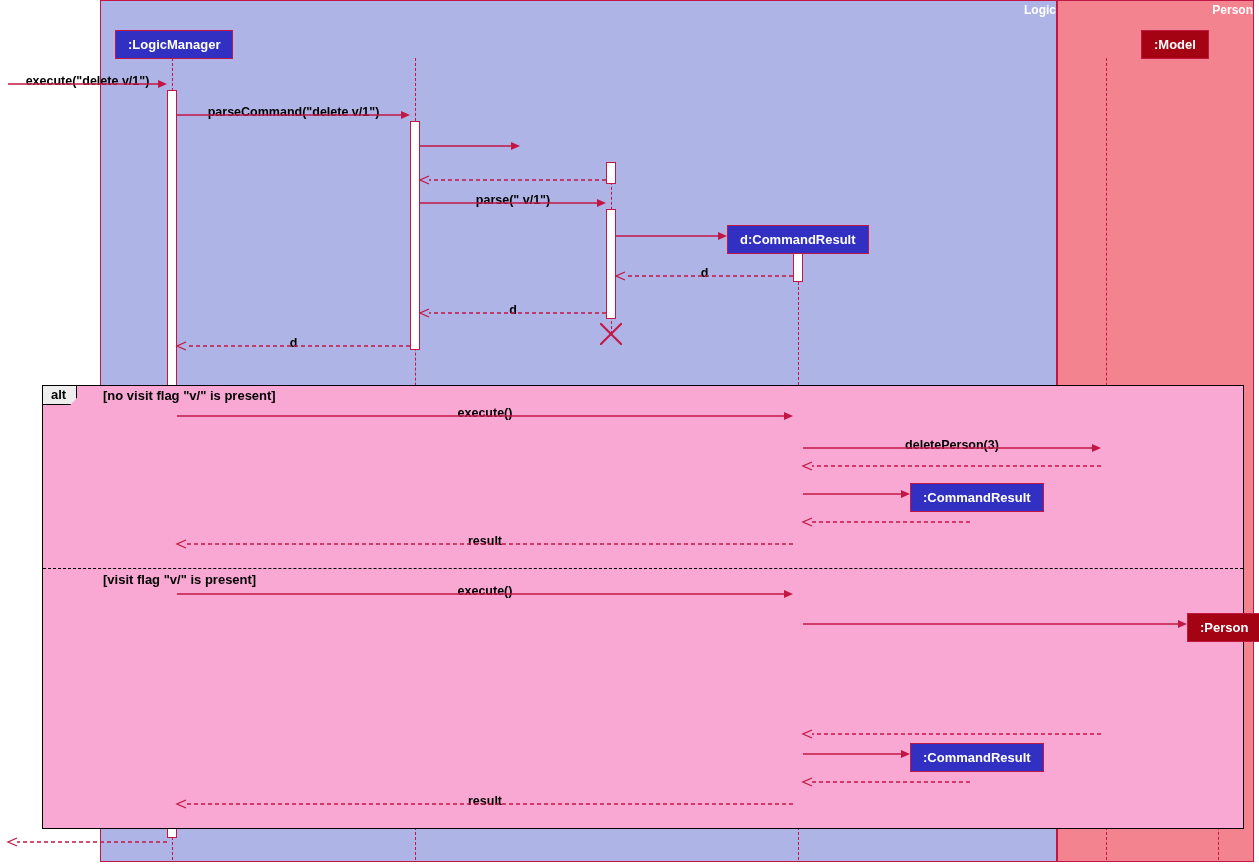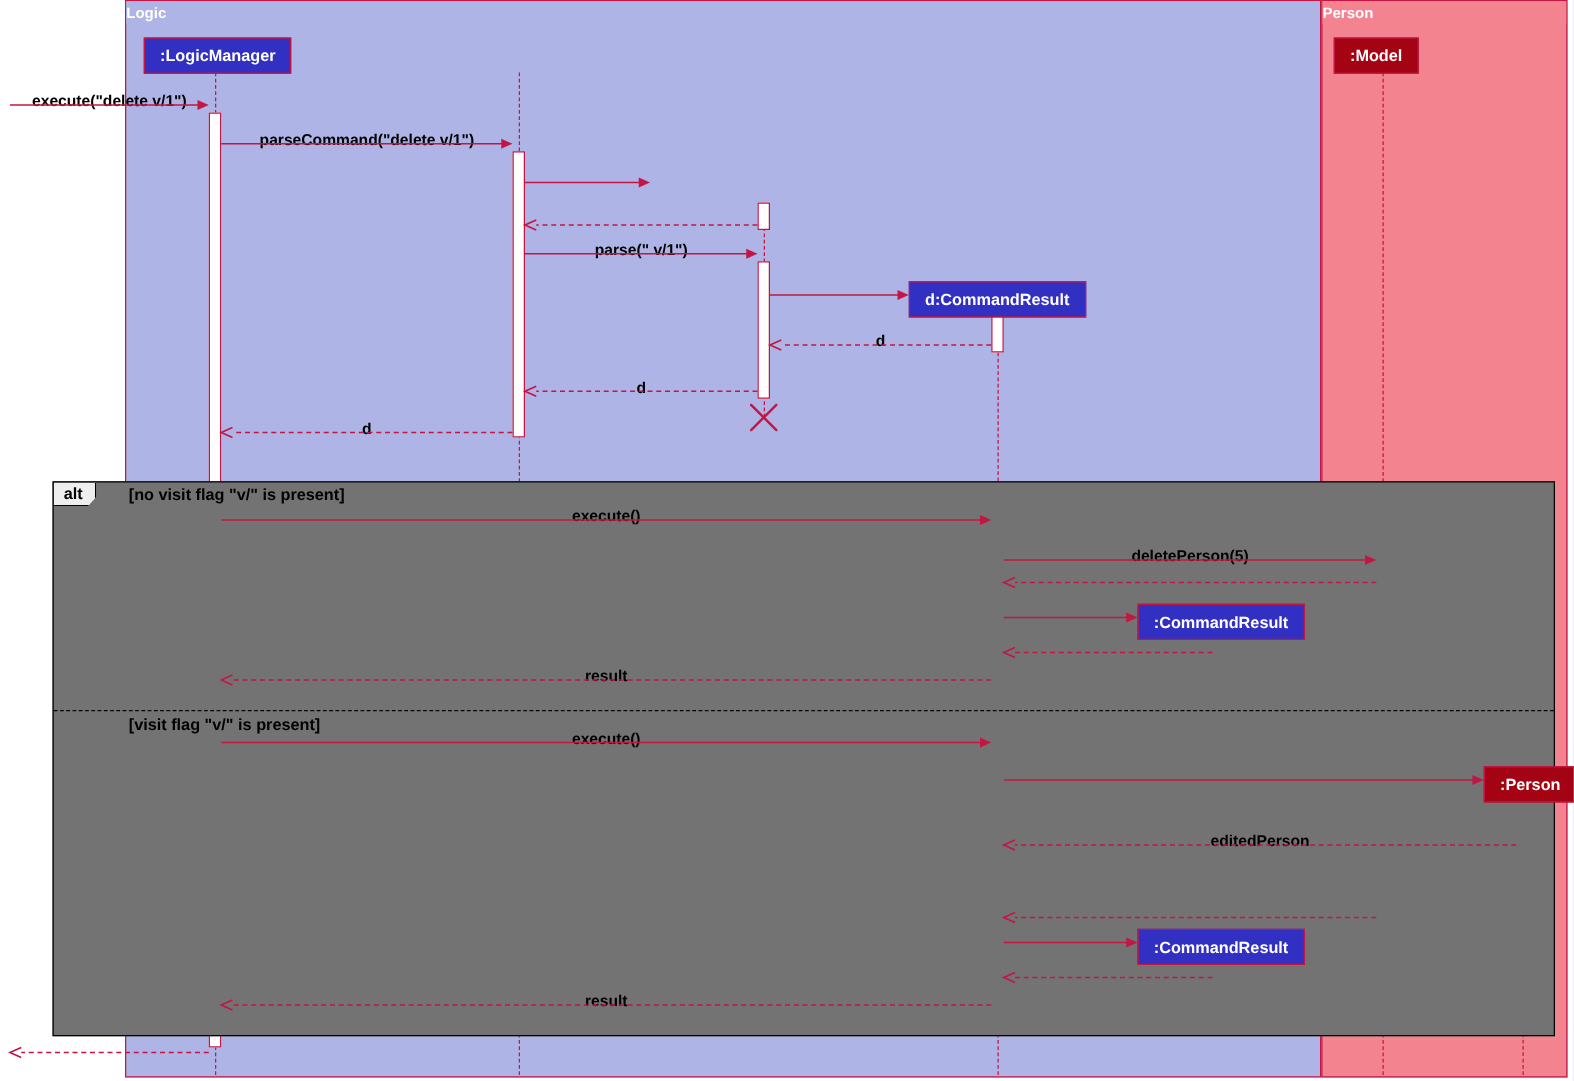--- a/index.html
+++ b/index.html
@@ -1,37 +1,37 @@
 <!DOCTYPE html>
 <html><head>
 <meta charset="utf-8">
 <style>
 body { margin:0; font-family:"Segoe UI",Arial,sans-serif; font-size:13px; background:#fff; }
 .canvas { position:relative; width:1259px; height:865px; }
 .region { position:absolute; }
-.region .rhdr { position:absolute; top:0; left:0; right:0; height:18px; text-align:left; font-weight:bold; color:#fff; font-size:12px; line-height:18px; }
+.region .rhdr { position:absolute; top:0; left:0; right:0; height:18px; text-align:right; font-weight:bold; color:#fff; font-size:12px; line-height:18px; }
 .logic { left:100px; top:0; width:955px; height:860px; background:#aeb4e6; border:1px solid #c21744; }
 .logic .rhdr { background:#aeb4e6; }
 .model { left:1057px; top:0; width:195px; height:860px; background:#f3848f; border:1px solid #c21744; }
 .model .rhdr { background:#f3848f; }
 .participant { position:absolute; padding:6px 12px; border:1.5px solid #c21744; color:#fff; font-weight:bold; text-align:center; white-space:nowrap; z-index:5; }
 .p-blue { background:#3130c2; }
 .p-red  { background:#a30313; }
 .lifeline { position:absolute; width:0; border-left:1px dashed #c21744; z-index:2; }
 .act { position:absolute; width:10px; background:#fff; border:1px solid #c21744; z-index:3; box-sizing:border-box; }
 .msg { position:absolute; z-index:4; pointer-events:none; }
 .msg .lbl { position:absolute; bottom:2px; left:50%; transform:translateX(-50%); white-space:nowrap; font-weight:bold; font-size:12.5px; }
 .msg svg { position:absolute; bottom:0; left:0; width:100%; height:12px; overflow:visible; }
 .msg svg line { stroke:#c21744; stroke-width:1.3; }
 .msg svg line.dash { stroke-dasharray:4 3; }
 .msg svg polygon { fill:#c21744; }
 .msg svg polyline.open { stroke:#c21744; stroke-width:1.3; fill:none; }
 .destroyX { position:absolute; z-index:4; }
 .destroyX svg line { stroke:#c21744; stroke-width:2; }
-.altbox { position:absolute; border:1.5px solid #000; background:#737373; z-index:3; }
+.altbox { position:absolute; border:1.5px solid #000; background:#f9a8d4; z-index:3; }
 .altlabel { position:absolute; left:0; top:0; padding:1px 10px 2px 8px; border-right:1px solid #000; border-bottom:1px solid #000; font-weight:bold; background:#eee; clip-path:polygon(0 0,100% 0,100% 60%,80% 100%,0 100%); }
 .altcond { position:absolute; font-weight:bold; }
 .altdiv { position:absolute; left:0; right:0; border-top:1.5px dashed #000; }
 </style>
 </head>
 <body>
 
 <div class="canvas">
 
   <div class="region logic">
@@ -45,21 +45,21 @@
   <div class="lifeline" style="left:415px; top:58px; height:802px"></div>
   <div class="lifeline" style="left:611px; top:162px; height:172px"></div>
   <div class="lifeline" style="left:798px; top:252px; height:608px"></div>
   <div class="lifeline" style="left:975px; top:510px; height:58px"></div>
   <div class="lifeline" style="left:975px; top:770px; height:58px"></div>
   <div class="lifeline" style="left:1106px; top:58px; height:802px"></div>
   <div class="lifeline" style="left:1218px; top:640px; height:220px"></div>
 
   <div class="participant p-blue" style="left:115px; top:30px">:LogicManager</div>
   <div class="participant p-blue" style="left:727px; top:225px">d:CommandResult</div>
-  <div class="participant p-red" style="left:1067px; top:30px">:Model</div>
+  <div class="participant p-red" style="left:1141px; top:30px">:Model</div>
   <div class="participant p-blue" style="left:910px; top:483px">:CommandResult</div>
   <div class="participant p-blue" style="left:910px; top:743px">:CommandResult</div>
   <div class="participant p-red" style="left:1187px; top:613px">:Person</div>
 
   <div class="act" style="left:167px; top:90px; height:748px"></div>
   <div class="act" style="left:410px; top:121px; height:229px"></div>
   <div class="act" style="left:606px; top:162px; height:22px"></div>
   <div class="act" style="left:606px; top:209px; height:110px"></div>
   <div class="act" style="left:793px; top:252px; height:30px"></div>
   <div class="act" style="left:793px; top:422px; height:128px"></div>
@@ -152,21 +152,21 @@
   </div>
 
   <div class="msg" style="left:177px; top:406px; width:616px; height:16px">
     <div class="lbl">execute()</div>
     <svg>
         <line x1="0" y1="6" x2="609" y2="6"></line>
         <polygon points="616,6 607,2 607,10"></polygon>
       </svg>
   </div>
   <div class="msg" style="left:803px; top:438px; width:298px; height:16px">
-    <div class="lbl">deletePerson(5)</div>
+    <div class="lbl">deletePerson(3)</div>
     <svg>
         <line x1="0" y1="6" x2="291" y2="6"></line>
         <polygon points="298,6 289,2 289,10"></polygon>
       </svg>
   </div>
   <div class="msg" style="left:803px; top:456px; width:298px; height:16px">
     <svg>
         <line class="dash" x1="298" y1="6" x2="9" y2="6"></line>
         <polyline class="open" points="9,2 0,6 9,10"></polyline>
       </svg>
@@ -197,27 +197,20 @@
         <line x1="0" y1="6" x2="609" y2="6"></line>
         <polygon points="616,6 607,2 607,10"></polygon>
       </svg>
   </div>
   <div class="msg" style="left:803px; top:614px; width:384px; height:16px">
     <svg>
         <line x1="0" y1="6" x2="377" y2="6"></line>
         <polygon points="384,6 375,2 375,10"></polygon>
       </svg>
   </div>
-  <div class="msg" style="left:803px; top:666px; width:410px; height:16px">
-    <div class="lbl">editedPerson</div>
-    <svg>
-        <line class="dash" x1="410" y1="6" x2="9" y2="6"></line>
-        <polyline class="open" points="9,2 0,6 9,10"></polyline>
-      </svg>
-  </div>
   <div class="msg" style="left:803px; top:724px; width:298px; height:16px">
     <svg>
         <line class="dash" x1="298" y1="6" x2="9" y2="6"></line>
         <polyline class="open" points="9,2 0,6 9,10"></polyline>
       </svg>
   </div>
   <div class="msg" style="left:803px; top:744px; width:107px; height:16px">
     <svg>
         <line x1="0" y1="6" x2="100" y2="6"></line>
         <polygon points="107,6 98,2 98,10"></polygon>

